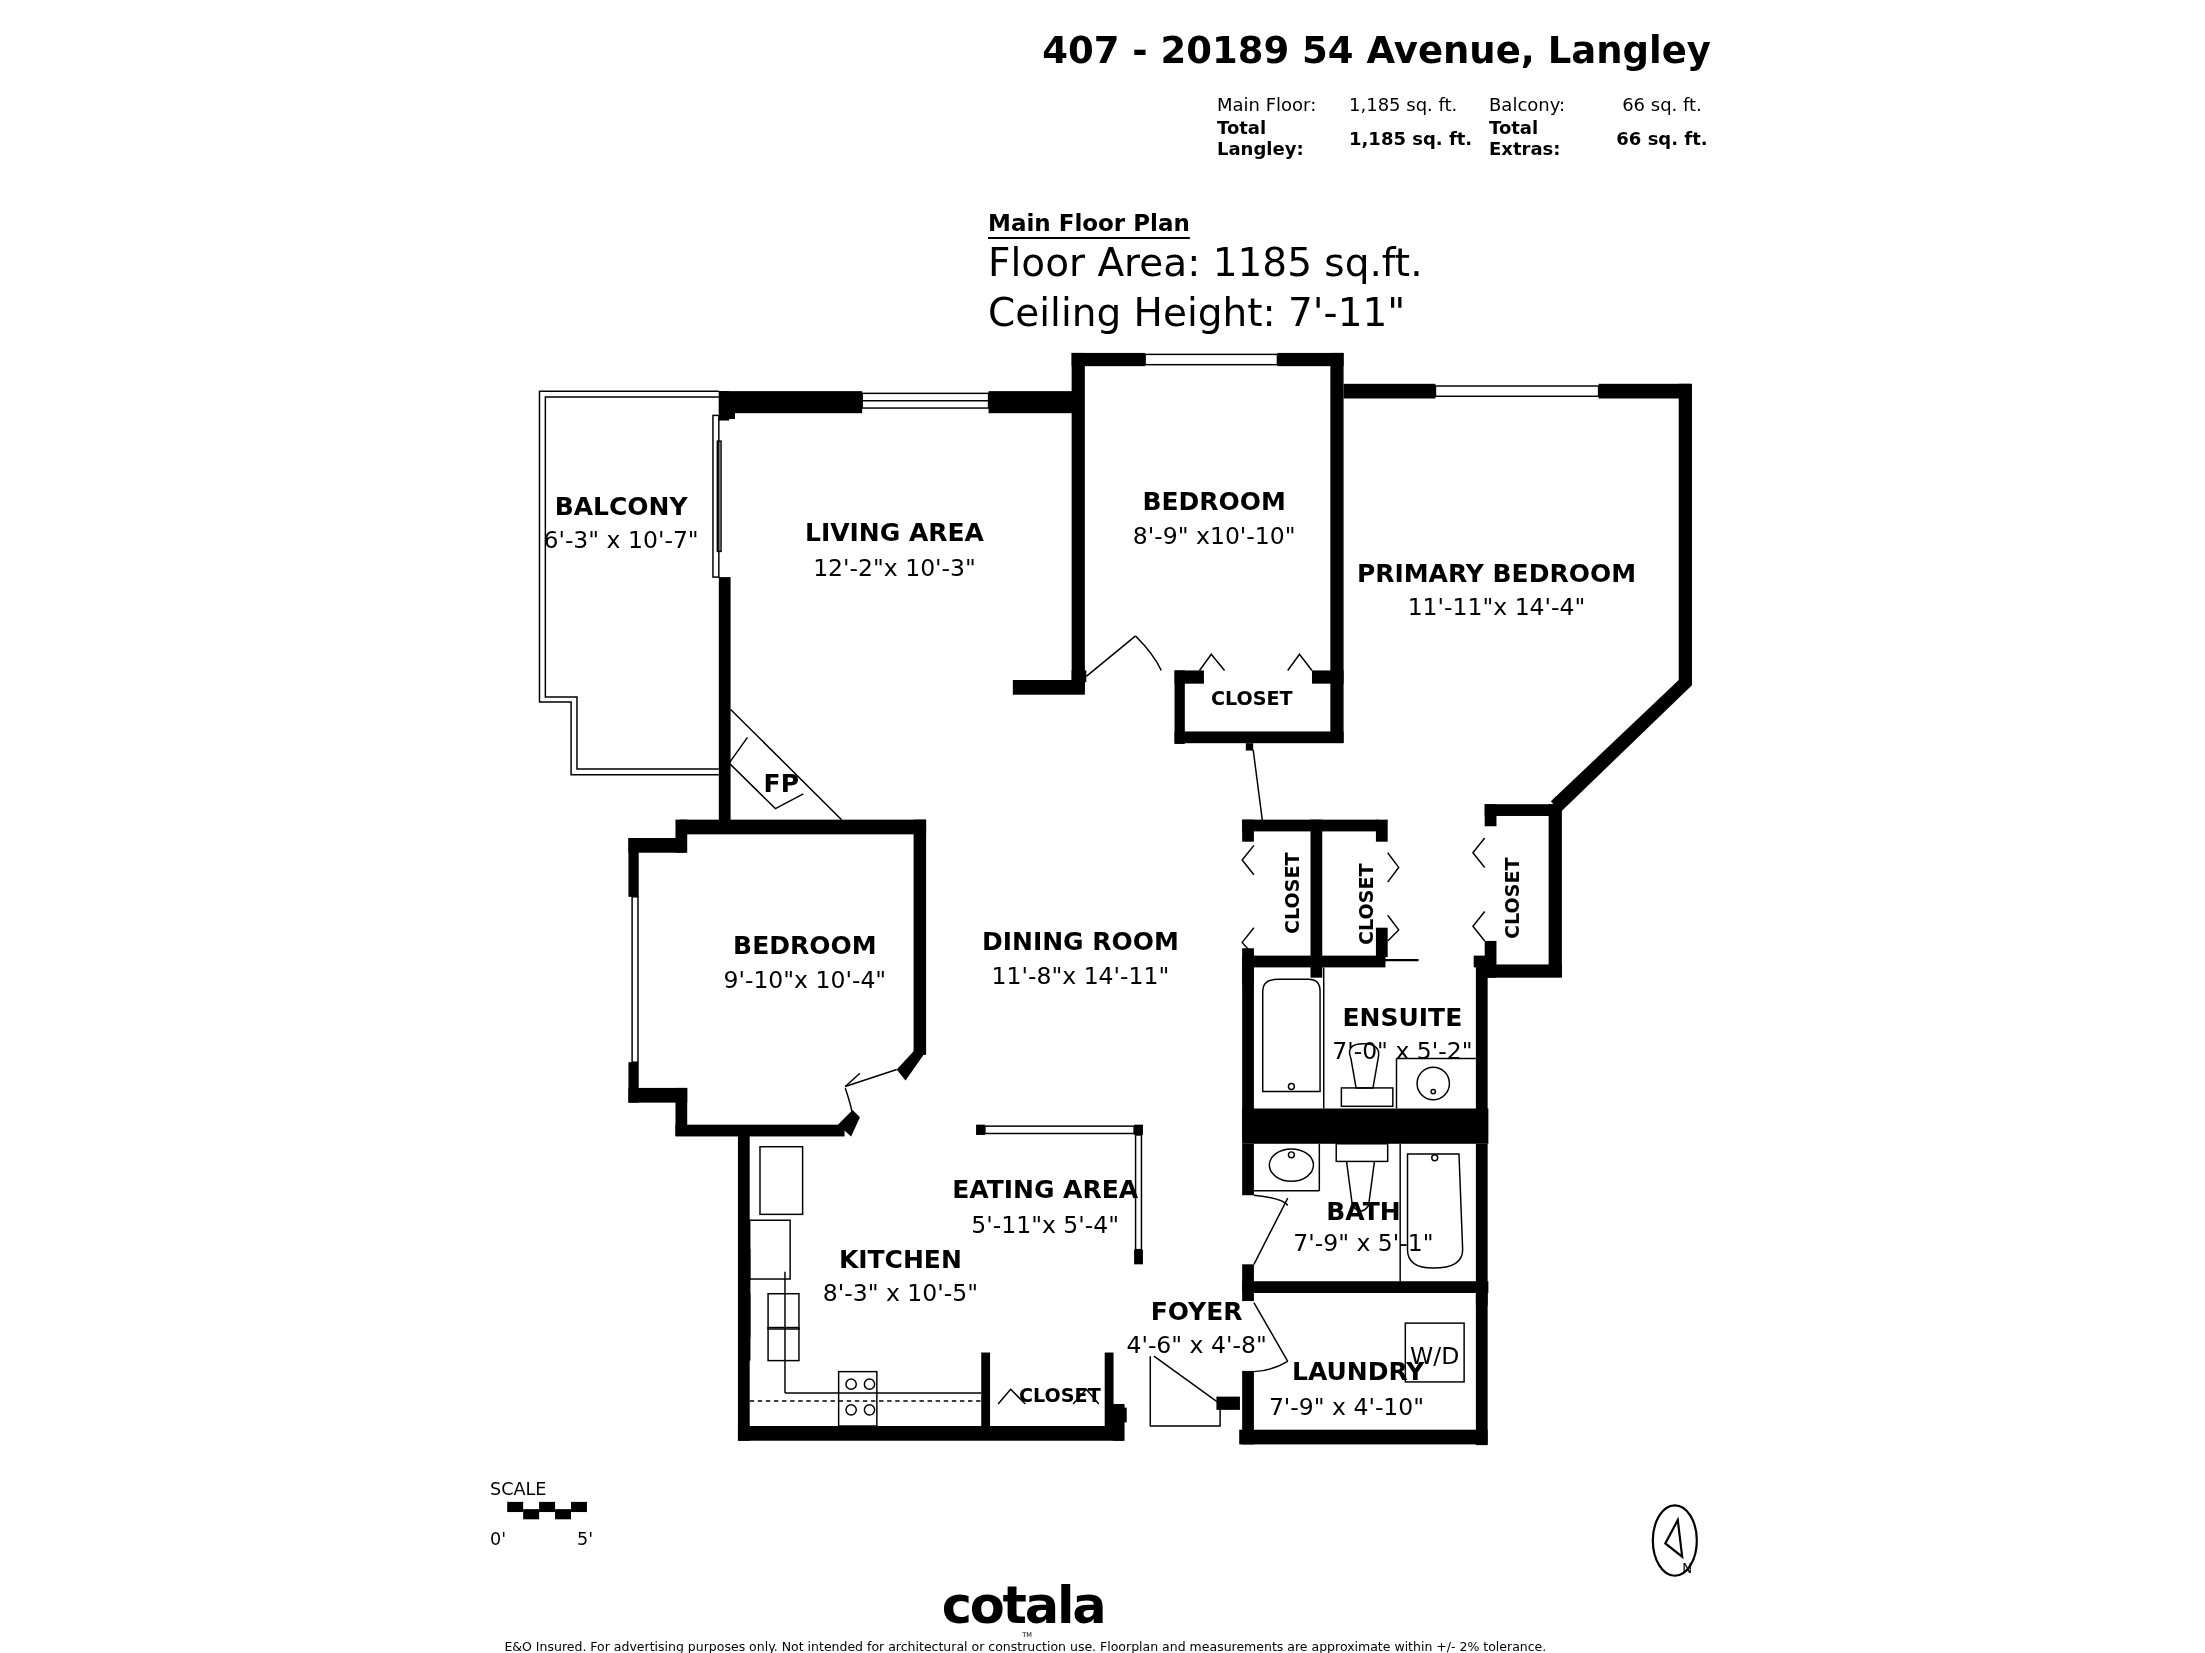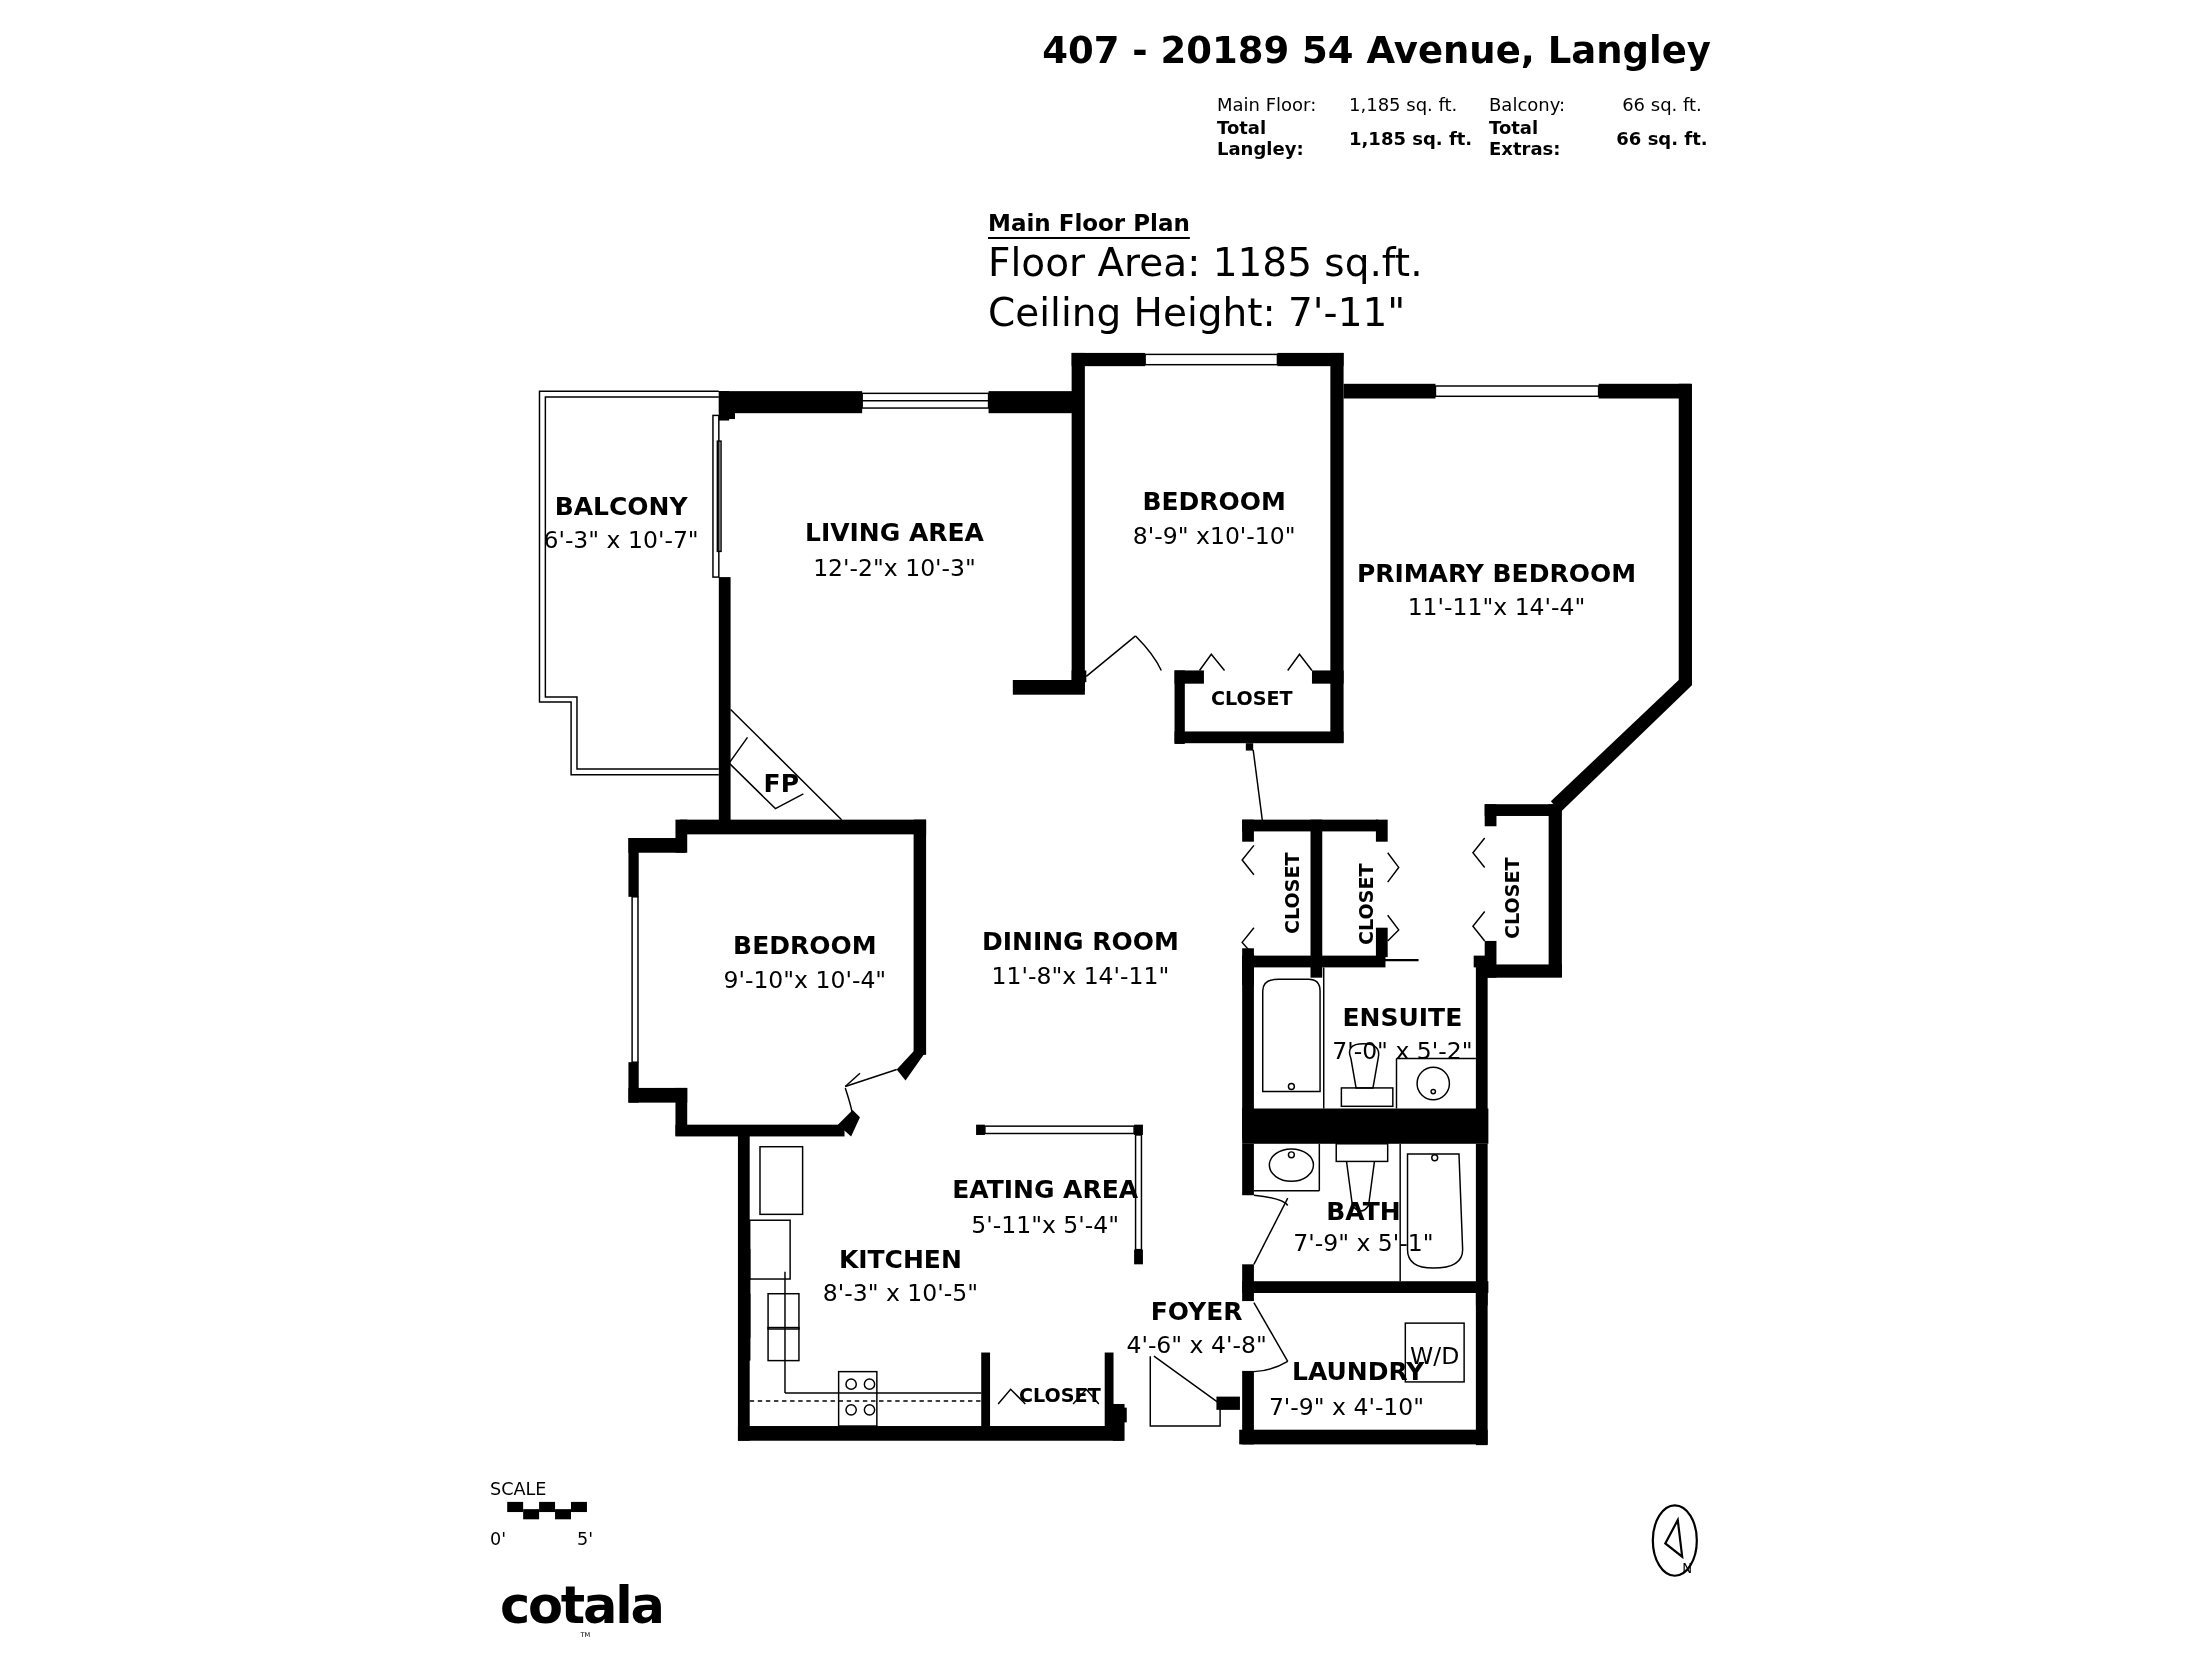--- a/index.html
+++ b/index.html
@@ -266,14 +266,15 @@
 
 <svg class="compass" width="81" height="88" viewBox="0 0 110 120">
   <ellipse cx="50" cy="58" rx="30" ry="48" fill="none" stroke="#000" stroke-width="3"></ellipse>
   <polygon points="54,30 37,62 60,80" fill="none" stroke="#000" stroke-width="3"></polygon>
   <text x="60" y="102" font-size="18" font-family="DejaVu Sans, sans-serif">N</text>
 </svg>
 
 <div class="footer">
   <span class="logo">cotala</span>
   <span class="tm">TM</span>
+  <span class="disclaimer">E&amp;O Insured. For advertising purposes only. Not intended for architectural or construction use. Floorplan and measurements are approximate within +/- 2% tolerance.</span>
 </div>
 
 
 </body></html>

